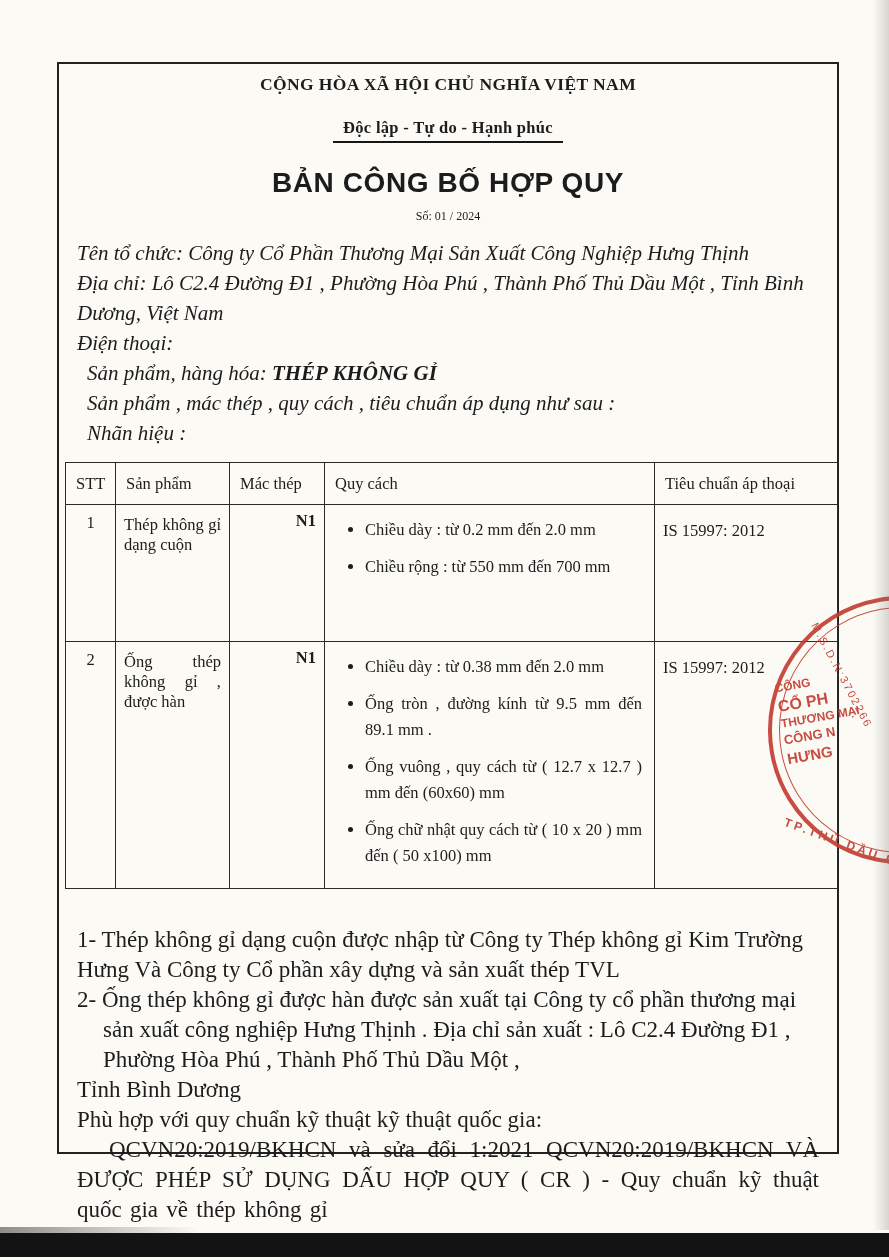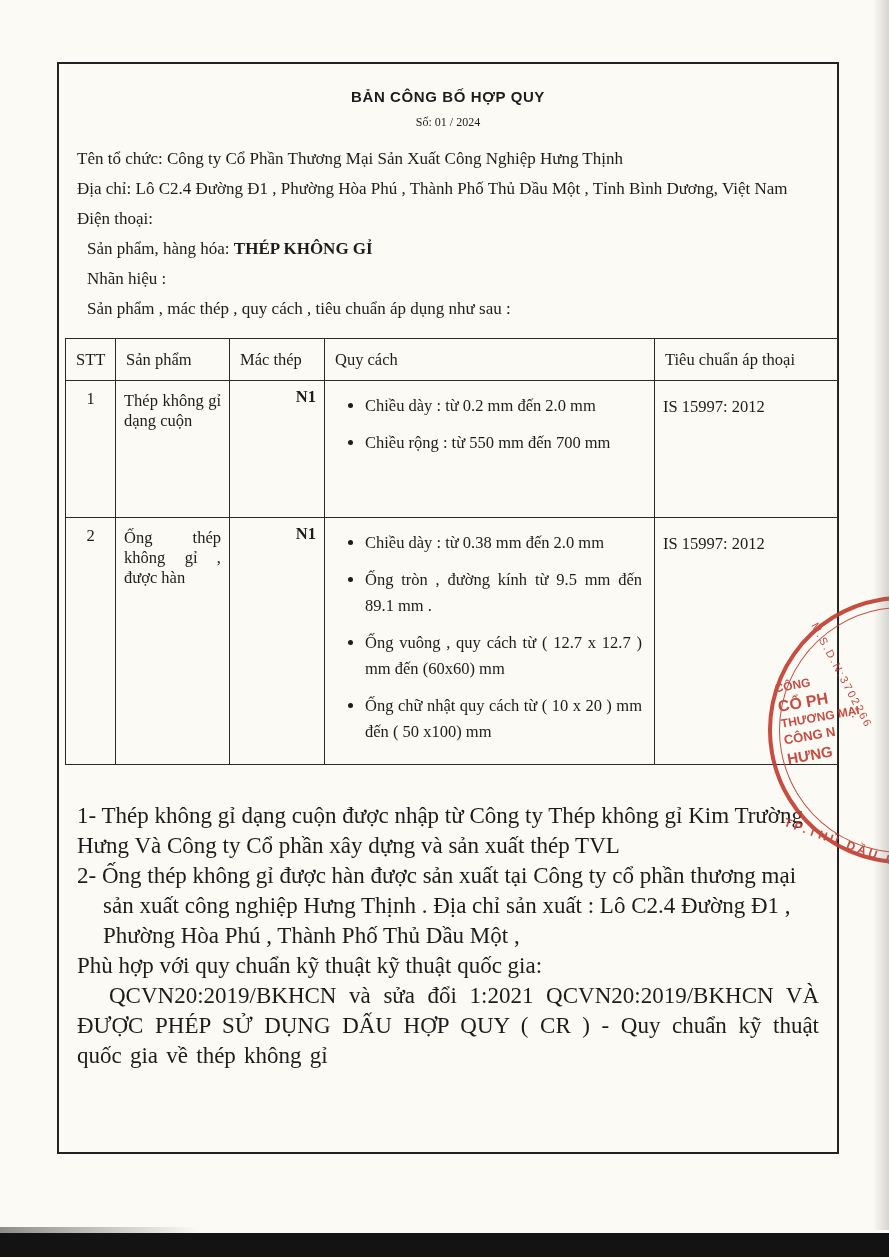--- a/index.html
+++ b/index.html
@@ -30,27 +30,27 @@
     display:inline-block;
     font-size:16.5px; font-weight:bold;
     border-bottom:2px solid #161616;
     padding:2px 10px 3px 10px;
     margin-top:3px;
     letter-spacing:0.3px;
   }
   .title {
     text-align:center;
     font-family:"Liberation Sans", sans-serif;
-    font-size:15px; font-weight:bold;
+    font-size:28px; font-weight:bold;
     letter-spacing:0.6px;
     margin-top:24px;
   }
   .doc-no { text-align:center; font-size:12px; margin-top:10px; }
 
-  .info { margin:14px 16px 0 18px; font-size:17px; line-height:30px; }
+  .info { margin:14px 16px 0 18px; font-size:21px; line-height:30px;font-style:italic; }
   .info p { margin:0; }
   .info p.ind { padding-left:10px; }
 
   table.spec-table {
     border-collapse:collapse;
     margin:14px 0 0 6px;
     width:772px;
     font-size:16.5px;
     table-layout:fixed;
   }
@@ -149,31 +149,35 @@
     background:linear-gradient(to right, rgba(120,115,105,0), rgba(120,115,105,0.28));
   }
 </style>
 </head>
 <body>
 
 <div class="page">
 
   <div class="frame">
 
+    <div class="doc-header">
+      <div class="h1">CỘNG HÒA XÃ HỘI CHỦ NGHĨA VIỆT NAM</div><br>
+      <div class="h2">Độc lập - Tự do - Hạnh phúc</div>
+    </div>
 
     <div class="title">BẢN CÔNG BỐ HỢP QUY</div>
     <div class="doc-no">Số: 01 / 2024</div>
 
     <div class="info">
       <p>Tên tổ chức: Công ty Cổ Phần Thương Mại Sản Xuất Công Nghiệp Hưng Thịnh</p>
       <p>Địa chỉ: Lô C2.4 Đường Đ1 , Phường Hòa Phú , Thành Phố Thủ Dầu Một , Tỉnh Bình Dương, Việt Nam</p>
       <p>Điện thoại:</p>
       <p class="ind"><span>Sản phẩm, hàng hóa: </span><b>THÉP KHÔNG GỈ</b></p>
+      <p class="ind">Sản phẩm , mác thép , quy cách , tiêu chuẩn áp dụng như sau :</p>
       <p class="ind">Nhãn hiệu :</p>
-      <p class="ind">Sản phẩm , mác thép , quy cách , tiêu chuẩn áp dụng như sau :</p>
     </div>
 
     <table class="spec-table">
       <thead>
         <tr>
           <th class="c-stt">STT</th>
           <th class="c-sp">Sản phẩm</th>
           <th class="c-mt">Mác thép</th>
           <th class="c-qc">Quy cách</th>
           <th class="c-tc">Tiêu chuẩn áp thoại</th>
@@ -205,20 +209,21 @@
             </ul>
           </td>
           <td class="c-tc">IS 15997: 2012</td>
         </tr>
       </tbody>
     </table>
 
     <div class="notes">
       <p class="note1">1-  Thép không gỉ dạng cuộn được nhập từ Công ty Thép không gỉ Kim Trường Hưng Và Công ty Cổ phần xây dựng và sản xuất thép TVL</p>
       <p class="note2">2-  Ống thép không gỉ được hàn được sản xuất tại Công ty cổ phần thương mại sản xuất công nghiệp Hưng Thịnh . Địa chỉ sản xuất : Lô C2.4 Đường Đ1 , Phường Hòa Phú , Thành Phố Thủ Dầu Một ,</p>
+      <p class="note3">Tỉnh Bình Dương</p>
       <p class="note4">Phù hợp với quy chuẩn kỹ thuật kỹ thuật quốc gia:</p>
       <p class="note5">QCVN20:2019/BKHCN và sửa đổi 1:2021 QCVN20:2019/BKHCN VÀ ĐƯỢC PHÉP SỬ DỤNG DẤU HỢP QUY ( CR ) -  Quy chuẩn kỹ thuật quốc gia về thép không gỉ</p>
     </div>
 
   </div>
 
   <div class="stamp">
     <div class="stamp-ring"></div>
     <div class="stamp-arc top">M.S.D.N:3702266</div>
     <div class="stamp-center">

